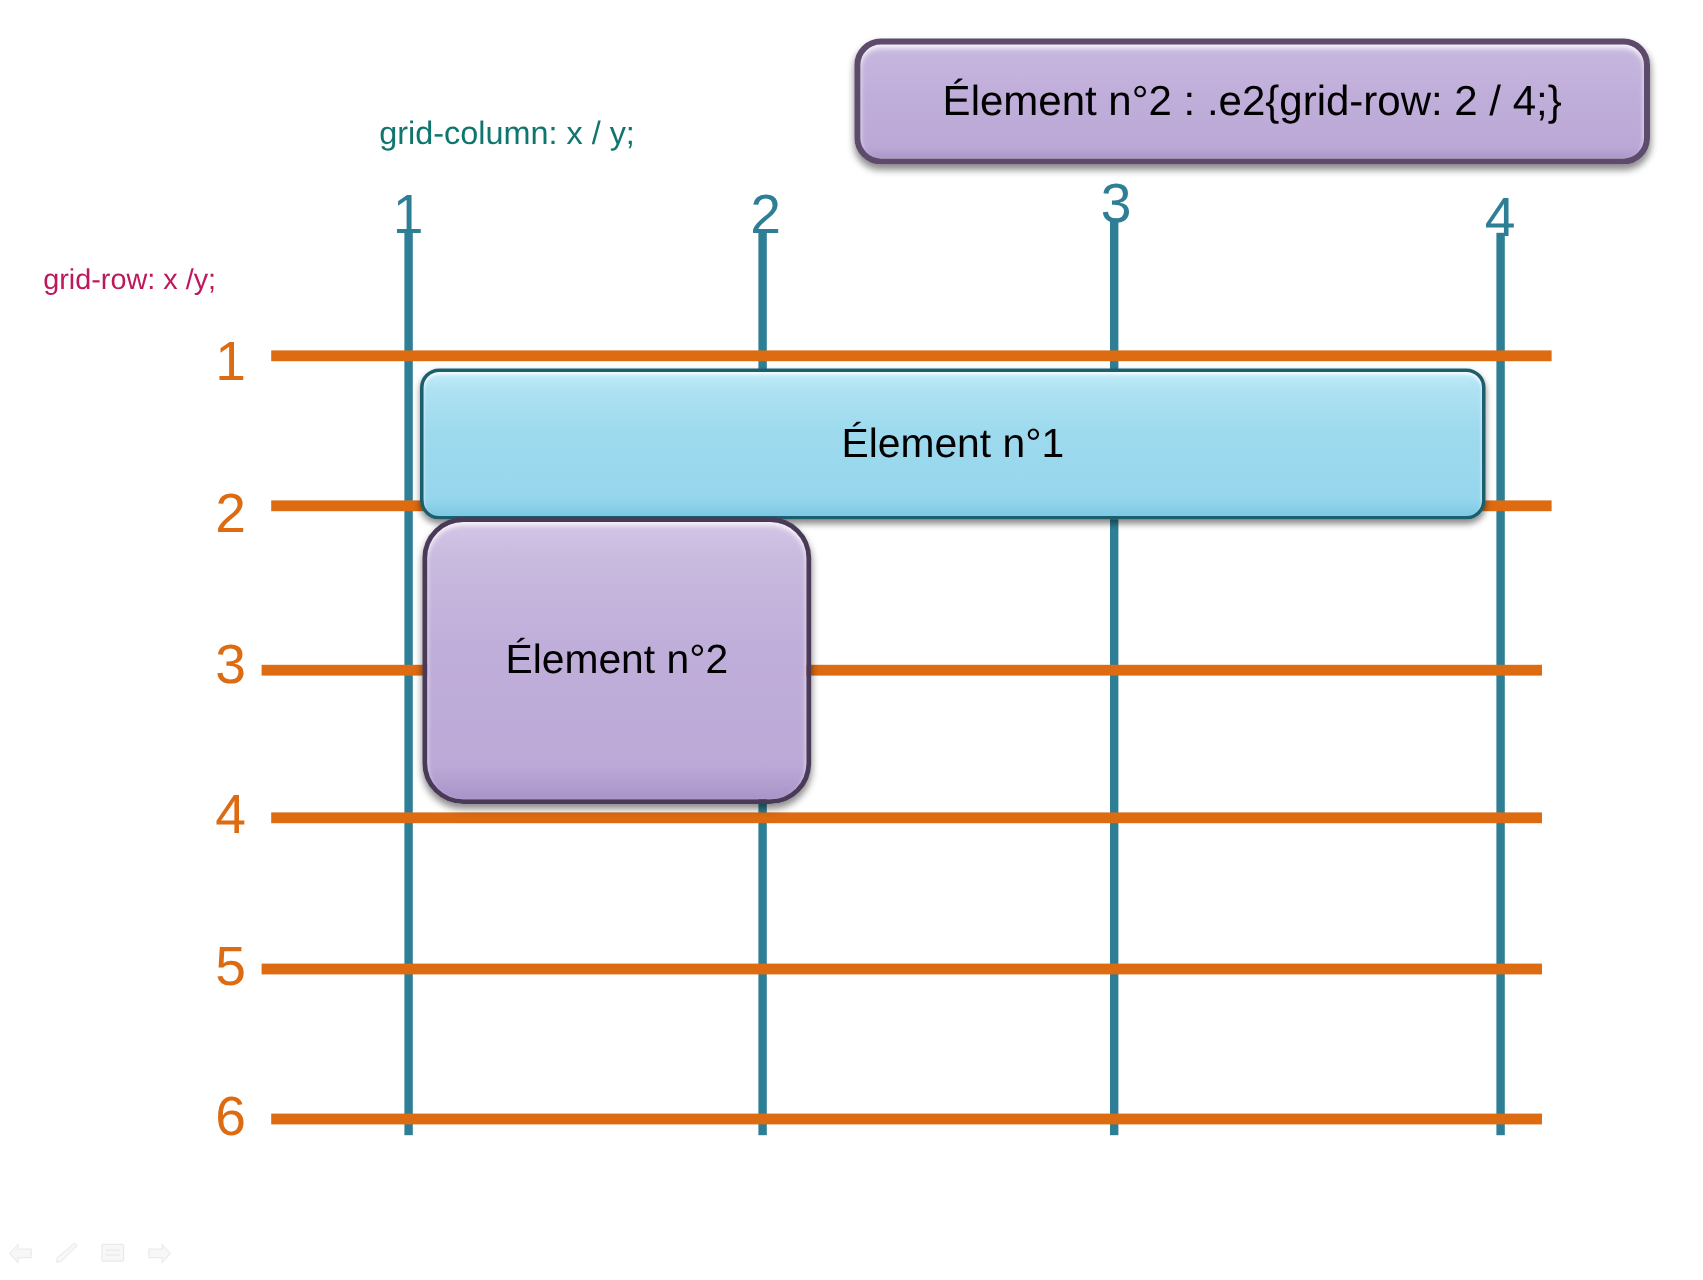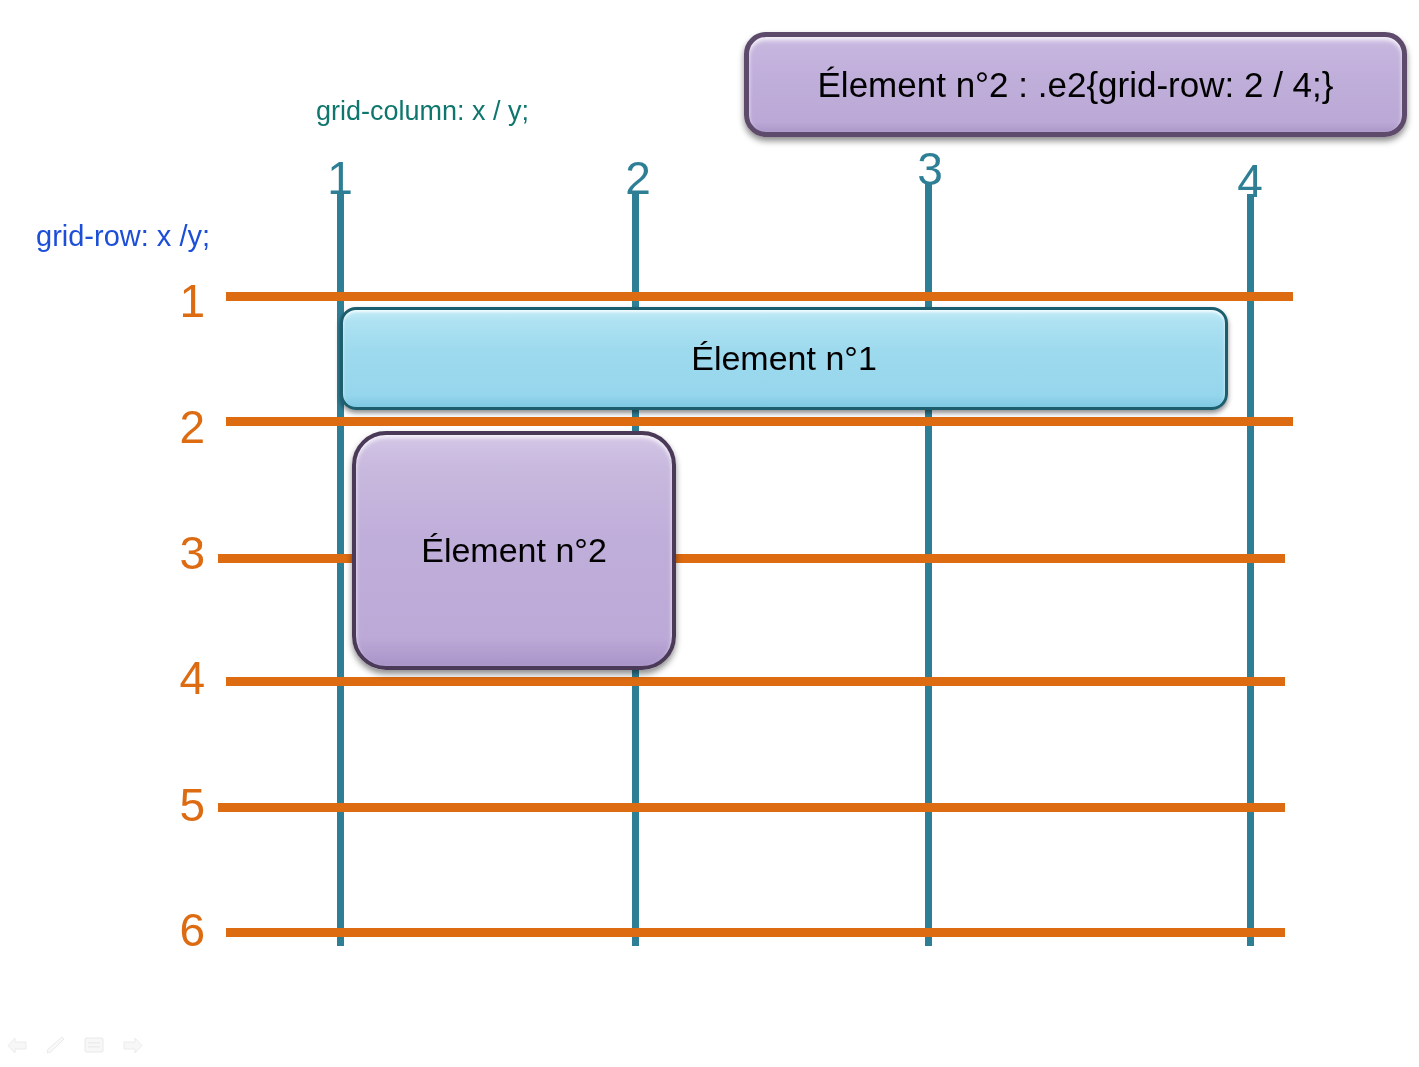--- a/index.html
+++ b/index.html
@@ -53,22 +53,22 @@
   
   .cap-col {
     position: absolute;
     color: #0f766e;
     font-size: 27px;
     line-height: 1;
     white-space: nowrap;
   }
   .cap-row {
     position: absolute;
-    color: #1d4ed8;
-    font-size: 29px;
+    color: #be185d;
+    font-size: 24px;
     line-height: 1;
     white-space: nowrap;
   }
 
   
   .box {
     position: absolute;
     box-sizing: border-box;
     display: flex;
     align-items: center;
@@ -98,21 +98,20 @@
   }
 
   #banner-e2 {
     border-radius: 22px;
     border: 5px solid #5E4B6B;
     background: linear-gradient(to bottom,
         #cfc1e4 0%, #c6b6de 10%, #C0AEDA 45%, #bba8d6 90%, #ab98c9 100%);
     box-shadow: 0 4px 6px rgba(0,0,0,0.45),
                 inset 0 3px 4px rgba(255,255,255,0.8);
     font-size: 35px;
-    margin-left: 32px;
   }
 
   
   #status-icons {
     position: absolute;
     left: 6px;
     bottom: 8px;
     display: flex;
     align-items: center;
     gap: 16px;
@@ -149,21 +148,21 @@
   <div class="row-num" style="left:145px; top:782px;">5</div>
   <div class="row-num" style="left:145px; top:907px;">6</div>
 
   <div class="hline" style="left:226px; top:292px; width:1067px;"></div>
   <div class="hline" style="left:226px; top:417px; width:1067px;"></div>
   <div class="hline" style="left:218px; top:554px; width:1067px;"></div>
   <div class="hline" style="left:226px; top:677px; width:1059px;"></div>
   <div class="hline" style="left:218px; top:803px; width:1067px;"></div>
   <div class="hline" style="left:226px; top:928px; width:1059px;"></div>
 
-  <div class="box" id="box-e1" style="left:340px; top:307px; width:888px; height:103px;">
+  <div class="box" id="box-e1" style="left:350px; top:307px; width:888px; height:126px;">
     <span>Élement n°1</span>
   </div>
 
   <div class="box" id="box-e2" style="left:352px; top:431px; width:324px; height:239px;">
     <span>Élement n°2</span>
   </div>
 
   <div id="status-icons">
     <span class="sicon">
       <svg width="22" height="20" viewBox="0 0 22 20" aria-hidden="true">

